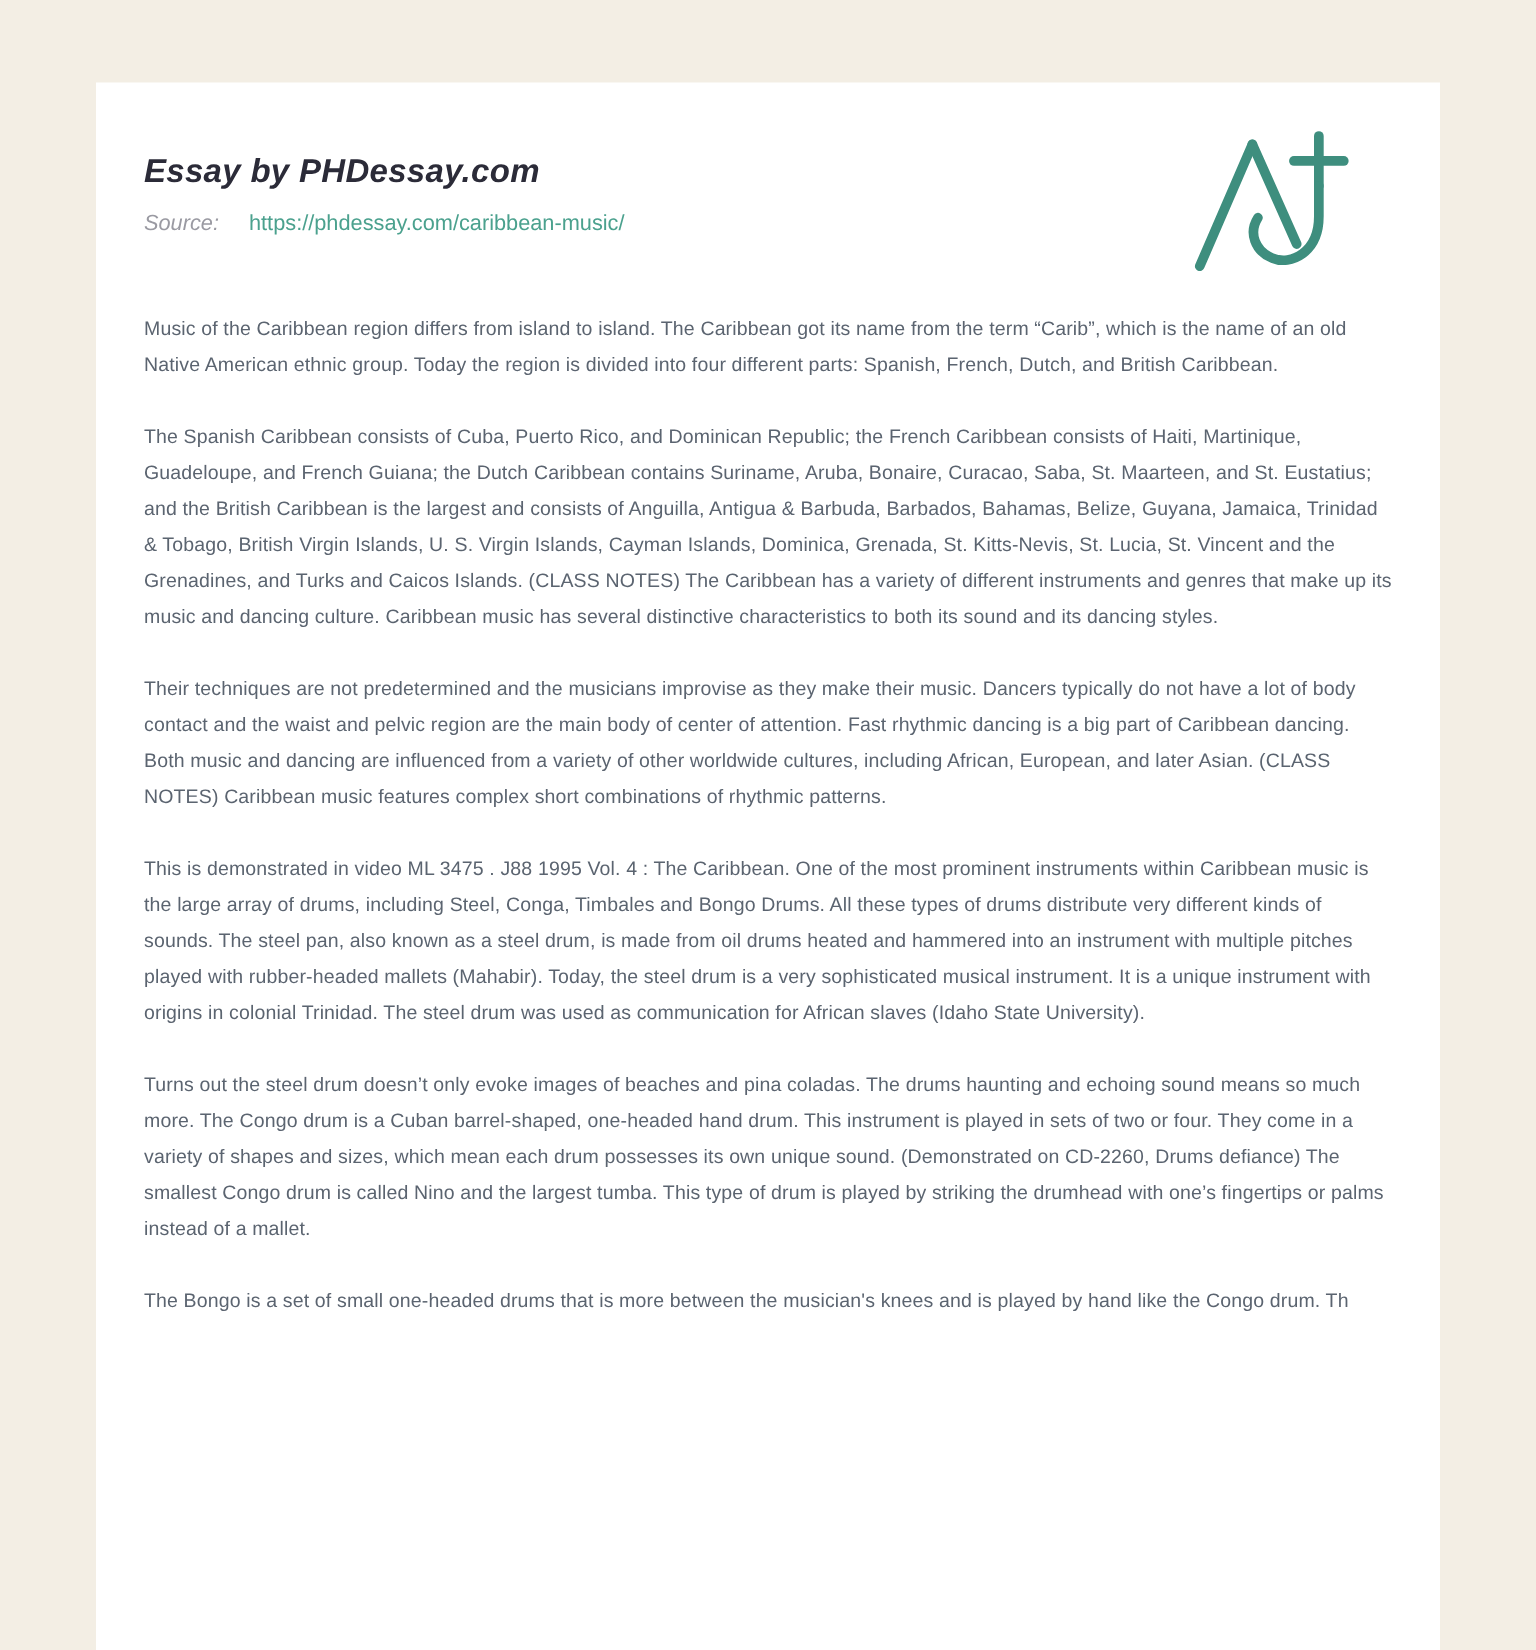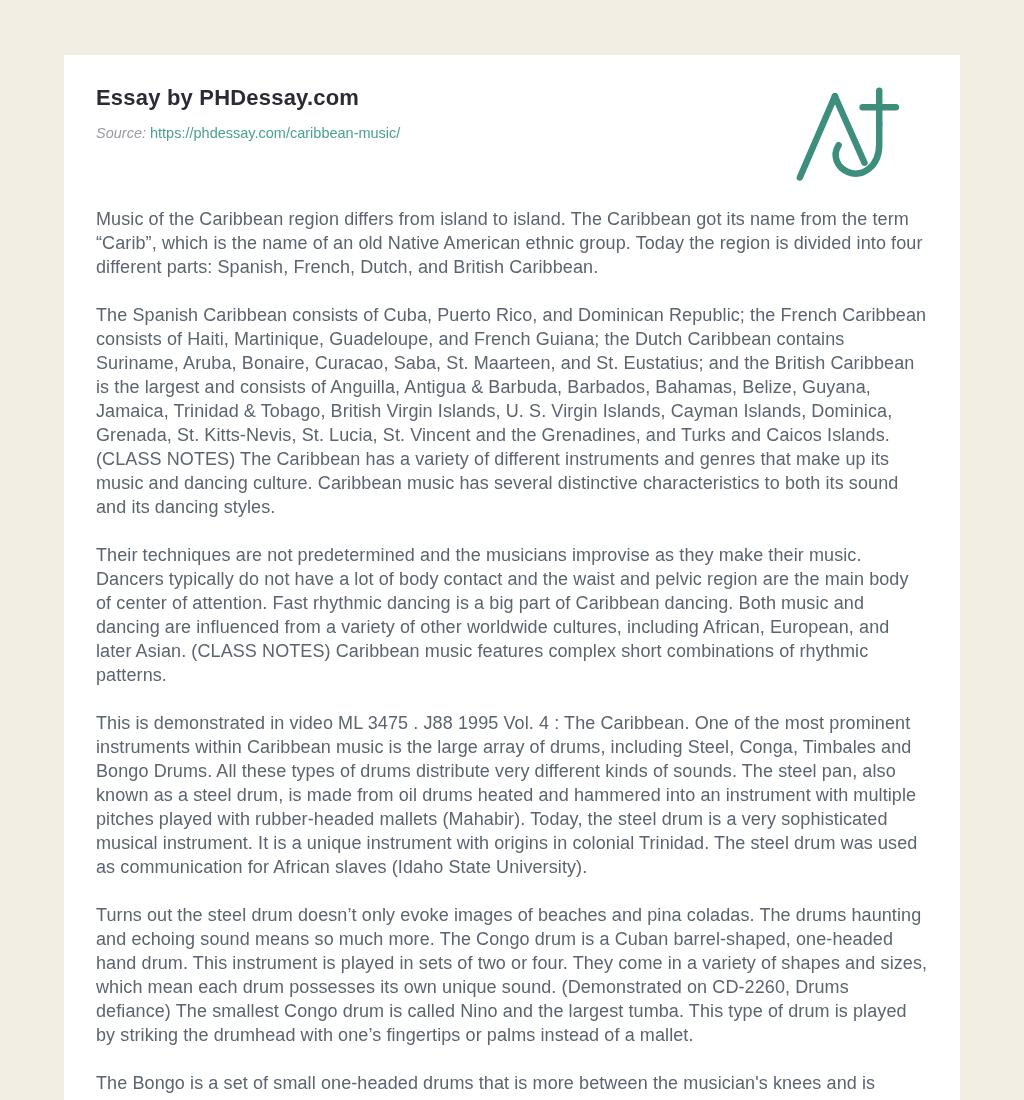--- a/index.html
+++ b/index.html
@@ -29,50 +29,51 @@
   .card-header{
     display:flex;
     justify-content:space-between;
     align-items:flex-start;
   }
   .site-title{
     font-size:22px;
     font-weight:700;
     color:var(--heading);
     letter-spacing:0.2px;
-    margin-top:4px;
+    margin-top:20px;
+    font-style:italic;
   }
   .source-line{
     margin-top:14px;
     font-size:14.5px;
   }
   .source-label{color:var(--muted);font-style:italic;}
   .source-link{
     color:var(--link);
     text-decoration:none;
-    margin-left:4px;
+    margin-left:20px;
   }
   .logo{
     width:112px;
     height:96px;
     margin-right:26px;
     margin-top:6px;
     flex:0 0 auto;
   }
   .essay-title{
     margin-top:62px;
     font-size:31px;
     font-weight:700;
     color:#23232F;
     letter-spacing:0.2px;
   }
   .essay-body{margin-top:6px;}
   .essay-body p{
     margin-top:24px;
-    font-size:18px;
+    font-size:13px;
     line-height:24px;
     color:var(--body-text);
     letter-spacing:0.1px;
   }
 </style>
 </head>
 <body>
 
 <div class="card">
 

